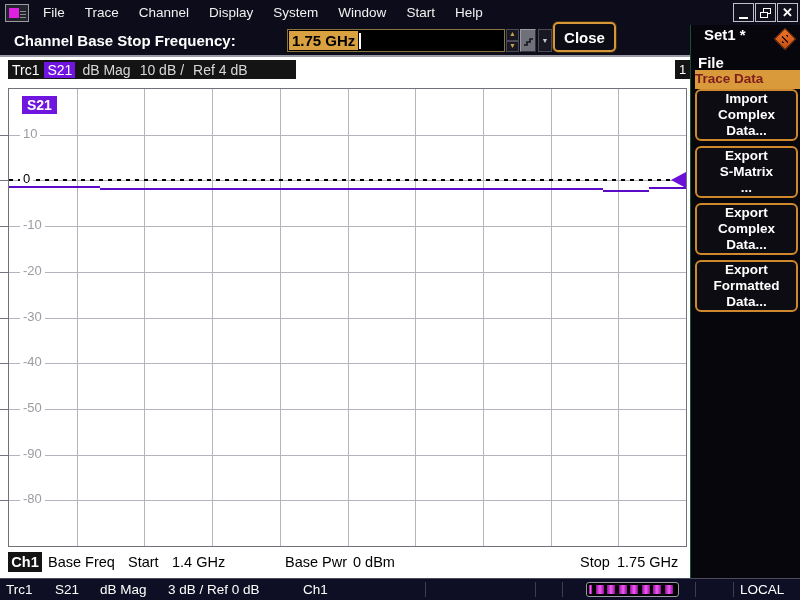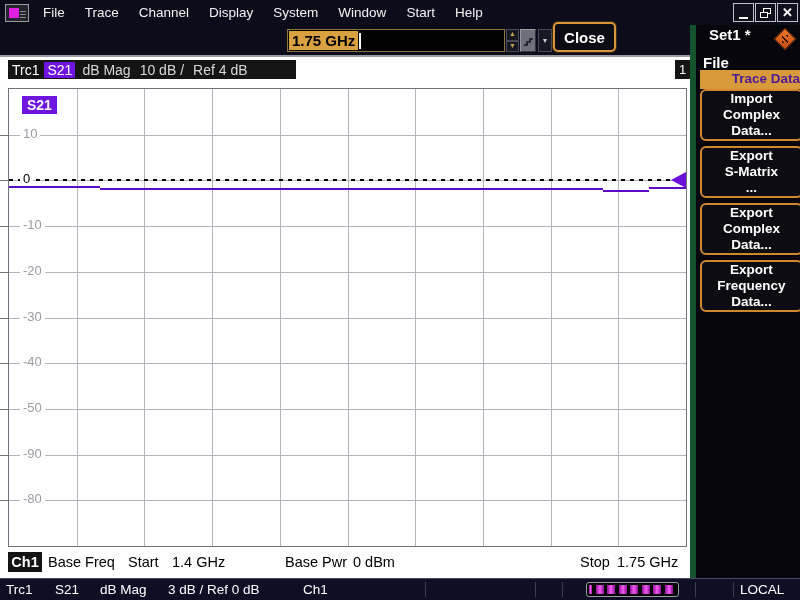--- a/index.html
+++ b/index.html
@@ -75,30 +75,30 @@
 
   
   .channel-bar { position:absolute; left:0; top:548px; width:690px; height:28px; background:#fff;
     font-size:14.5px; color:#000; }
   .channel-bar span { position:absolute; top:4px; line-height:20px; }
   .ch-box { left:8px; width:34px; height:20px; background:#141414; color:#fff; font-weight:bold;
     text-align:center; }
 
   
   .sidebar { position:absolute; left:690px; top:25px; width:110px; height:553px; background:#06060c;
-    border-left:6px solid #14532d; }
+    border-left:1px solid #14532d; }
   .session-name { position:absolute; left:13px; top:1px; color:#fff; font-weight:bold; font-size:15px; }
   .rs-logo { position:absolute; right:3px; top:2px; width:24px; height:24px; }
   .rs-logo .diamond { position:absolute; left:4px; top:4px; width:16px; height:16px; transform:rotate(45deg);
     background:linear-gradient(135deg,#f07428,#c24e12); border:1px solid #7a3510; }
   .rs-logo .mark { position:absolute; left:9px; top:8px; width:6px; height:8px;
     background:repeating-linear-gradient(45deg,#2a1204 0 1.5px,transparent 1.5px 4px); }
   .sidebar-file { position:absolute; left:7px; top:29px; color:#fff; font-weight:bold; font-size:15px; }
   .section-bar { position:absolute; left:4px; top:45px; right:0; height:19px; background:#d89a3a;
-    color:#4c1d95; font-weight:bold; font-size:13.5px; text-align:right; line-height:17px; }
+    color:#7f1d1d; font-weight:bold; font-size:13.5px; text-align:left; line-height:17px; }
   .sb-buttons { position:absolute; left:4px; top:64px; width:103px; }
   .sb-btn { height:52px; margin-bottom:5px; background:#0c0c12; border:2px solid #cf882e; border-radius:6px;
     color:#fff; font-weight:bold; font-size:13.5px; line-height:16px; display:flex; flex-direction:column;
     align-items:center; justify-content:center; text-align:center; }
 
   
   .statusbar { position:absolute; left:0; top:578px; width:800px; height:22px; background:#0e0e24;
     border-top:1px solid #4a4a60; color:#fff; font-size:13.5px; }
   .statusbar span.st { position:absolute; top:3px; line-height:16px; }
   .st-sep { position:absolute; top:3px; width:1px; height:15px; background:#3c3c52; }
@@ -135,20 +135,21 @@
             <div class="back"></div>
             <div class="front"></div>
           </div>
       </div>
       <div class="win-btn">
           <span class="glyph-close">✕</span>
         </div>
     </div>
   </div>
   <div class="entry-row">
+    <span class="entry-label">Channel Base Stop Frequency:</span>
     <div class="entry-field">
       <span class="entry-selection">1.75 GHz</span>
       <span class="entry-caret"></span>
     </div>
     <div class="spinner">
       <div class="spin-btn">▲</div>
       <div class="spin-btn">▼</div>
     </div>
     <div class="step-btn">
       <svg width="12" height="12">
@@ -250,21 +251,21 @@
         <div>S-Matrix</div>
         <div>...</div>
       </div>
       <div class="sb-btn">
         <div>Export</div>
         <div>Complex</div>
         <div>Data...</div>
       </div>
       <div class="sb-btn">
         <div>Export</div>
-        <div>Frequency</div>
+        <div>Formatted</div>
         <div>Data...</div>
       </div>
     </div>
 </div>
 
 <div class="statusbar">
   <span class="st" style="left:6px">Trc1</span>
   <span class="st" style="left:55px">S21</span>
   <span class="st" style="left:100px">dB Mag</span>
   <span class="st" style="left:168px">3 dB / Ref 0 dB</span>

